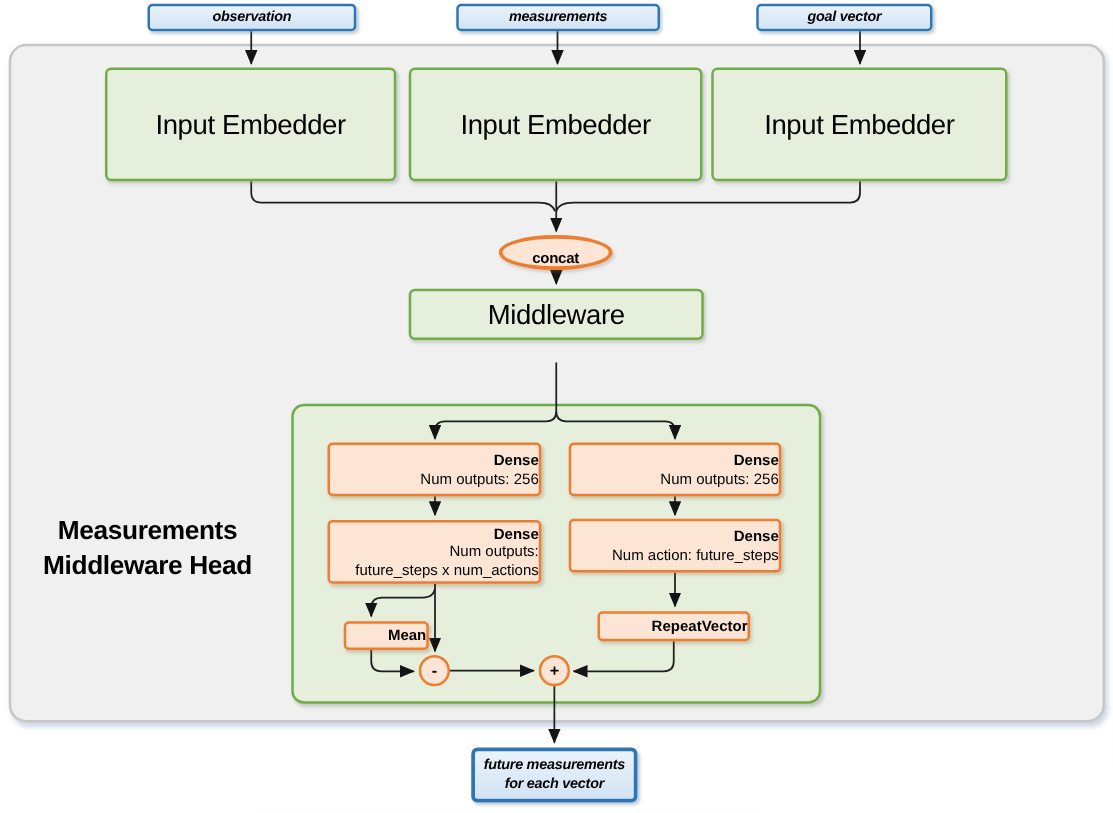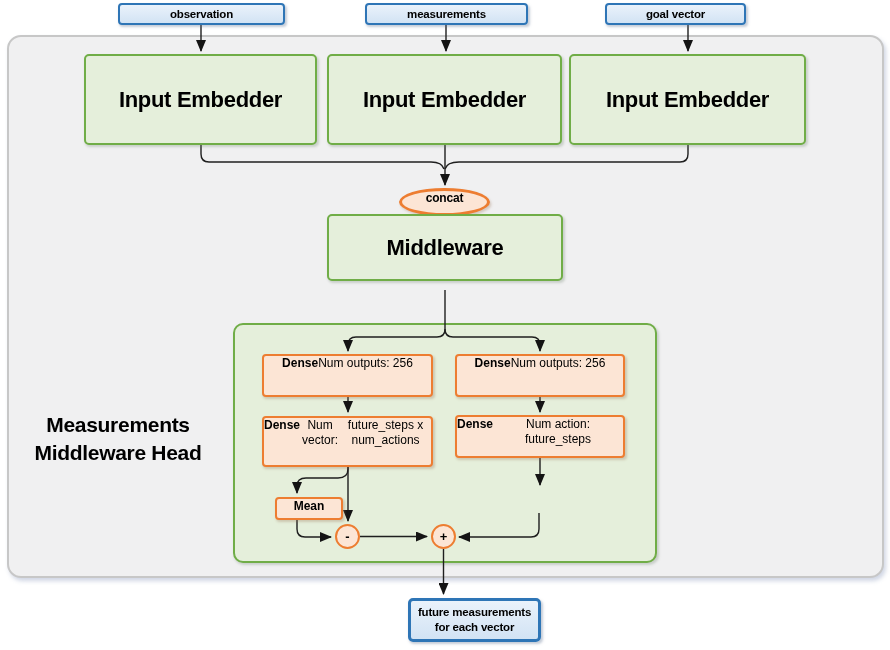--- a/index.html
+++ b/index.html
@@ -15,62 +15,62 @@
     box-shadow:2px 3px 4px rgba(150,165,195,.45);
     z-index:1;
   }
   
   .blue-box{
     background:linear-gradient(#eaf2fb,#d2e3f4);
     border:2.5px solid #2e75b6;border-radius:4px;
     box-shadow:1.5px 2px 2.5px rgba(90,110,140,.35);
     display:flex;align-items:center;justify-content:center;
     font-weight:bold;font-size:11.5px;letter-spacing:-.2px;
-    z-index:5;text-align:center;
+    z-index:5;text-align:center;font-style:italic;
   }
   .io-top{top:3px;height:22px;}
   .io-bottom{
     left:377px;top:598px;width:133px;height:44px;
-    flex-direction:column;line-height:15px;font-size:11.5px;border-width:3px;border-radius:5px;margin-left:31px;
+    flex-direction:column;line-height:15px;font-size:11.5px;border-width:3px;border-radius:5px;
   }
   
   .green-box{
     background:#e5efdb;border:2.5px solid #70ad47;border-radius:5px;
     box-shadow:1.5px 2px 2.5px rgba(110,130,110,.3);
     display:flex;align-items:center;justify-content:center;
-    font-weight:bold;font-size:22px;letter-spacing:-.3px;
+    font-weight:normal;font-size:22px;letter-spacing:-.3px;
     z-index:5;
   }
   .embedder{top:54px;height:91px;}
-  .middleware{left:327px;top:214px;width:236px;height:67px;}
+  .middleware{left:327px;top:231px;width:236px;height:41px;}
   .head-container{
     left:233px;top:323px;width:424px;height:240px;
     background:#e5efdb;border:2.5px solid #70ad47;border-radius:10px;
     box-shadow:1.5px 2px 2.5px rgba(110,130,110,.3);
     z-index:2;
   }
   .head-title{
     left:10px;top:411px;width:216px;text-align:center;
     font-weight:bold;font-size:21px;line-height:28px;letter-spacing:-.3px;
     z-index:5;
   }
   
   .orange-box{
     background:#fce5d5;border:2.5px solid #ed7d31;border-radius:4px;
     box-shadow:1.5px 2px 2.5px rgba(150,110,80,.3);
-    display:flex;flex-direction:row;align-items:flex-start;justify-content:center;
+    display:flex;flex-direction:column;align-items:flex-end;justify-content:center;
     font-size:12px;line-height:14.5px;text-align:center;
     z-index:5;
   }
   .orange-box .ttl{font-weight:bold;}
   .ellipse{
     left:399px;top:188px;width:91px;height:28px;
     background:#fce5d5;border:3px solid #ed7d31;border-radius:50%;
     box-shadow:1.5px 2px 2.5px rgba(150,110,80,.3);
-    display:flex;align-items:flex-start;justify-content:center;
+    display:flex;align-items:flex-end;justify-content:center;
     font-weight:bold;font-size:12px;letter-spacing:-.2px;
     z-index:5;
   }
   .op-circle{
     width:25px;height:25px;border-radius:50%;
     background:#fce5d5;border:2.5px solid #ed7d31;
     display:flex;align-items:center;justify-content:center;
     font-weight:bold;font-size:13px;line-height:1;
     z-index:5;
   }
@@ -154,35 +154,38 @@
     <div>Measurements</div>
     <div>Middleware Head</div>
   </div>
 
   <div class="abs orange-box" style="left:262px;top:354px;width:171px;height:43px;">
     <div class="ttl">Dense</div>
     <div>Num outputs: 256</div>
   </div>
   <div class="abs orange-box" style="left:262px;top:416px;width:171px;height:51px;">
     <div class="ttl">Dense</div>
-    <div>Num vector:</div>
+    <div>Num outputs:</div>
     <div>future_steps x num_actions</div>
   </div>
 
   <div class="abs orange-box" style="left:455px;top:354px;width:170px;height:43px;">
     <div class="ttl">Dense</div>
     <div>Num outputs: 256</div>
   </div>
   <div class="abs orange-box" style="left:455px;top:415px;width:170px;height:43px;">
     <div class="ttl">Dense</div>
     <div>Num action: future_steps</div>
   </div>
 
   <div class="abs orange-box" style="left:263px;top:497px;width:68px;height:23px;margin-left:12px;">
     <div class="small-label">Mean</div>
+  </div>
+  <div class="abs orange-box" style="left:478px;top:489px;width:122px;height:24px;">
+    <div class="small-label">RepeatVector</div>
   </div>
 
   <div class="abs op-circle" style="left:335px;top:524px;">
     <span>-</span>
   </div>
   <div class="abs op-circle" style="left:431px;top:524px;">
     <span>+</span>
   </div>
 
   <div class="abs blue-box io-bottom">

